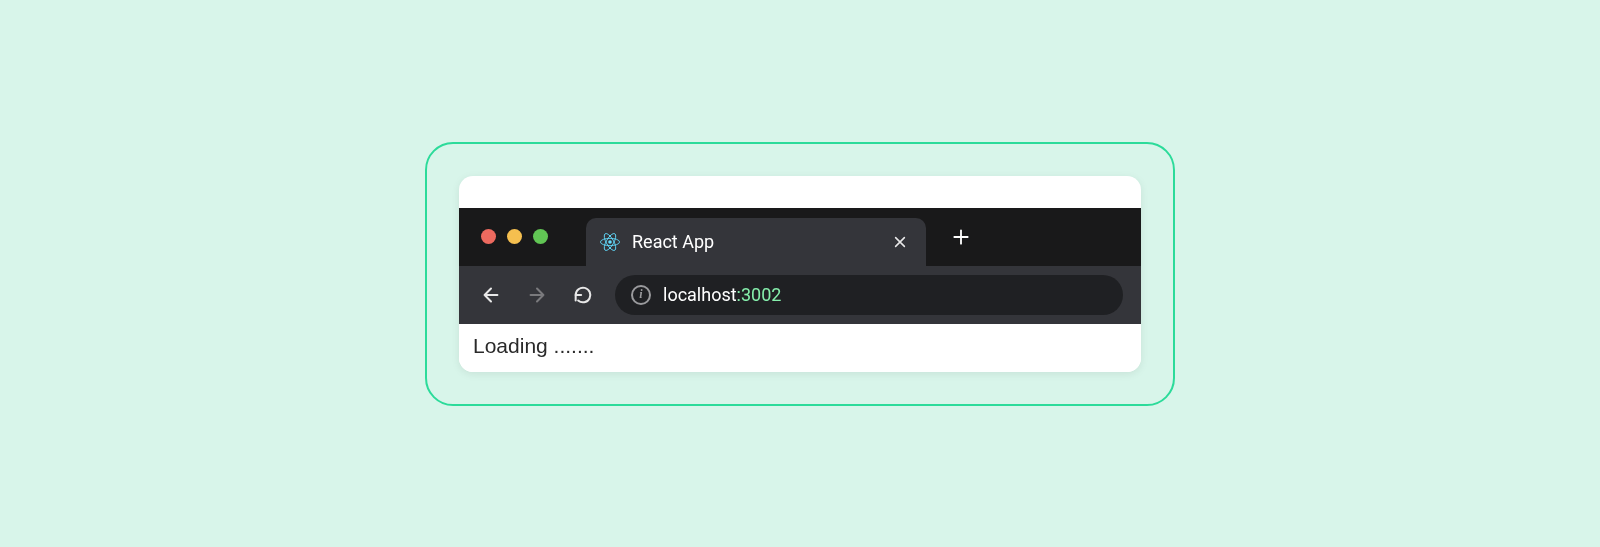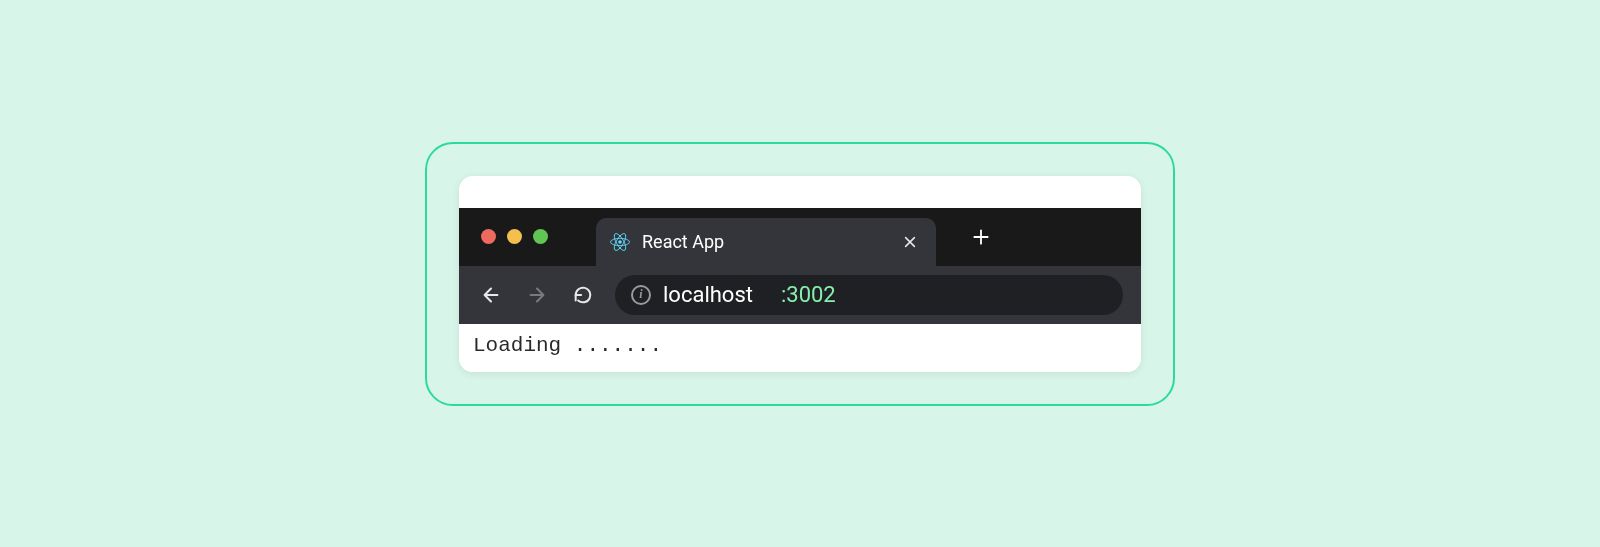--- a/index.html
+++ b/index.html
@@ -33,21 +33,20 @@
       background: #ffffff;
       box-shadow: 0 2px 8px rgba(0,0,0,0.08);
     }
     
     .titlebar {
       background: #19191a;
       height: 58px;
       display: flex;
       align-items: center;
       padding: 0 22px;
-      gap: 10px;
       position: relative;
       margin-top: 32px;
     }
     
     .traffic-lights {
       display: flex;
       gap: 11px;
       align-items: center;
       margin-right: 38px;
     }
@@ -167,38 +166,37 @@
       align-items: center;
       justify-content: center;
       color: #9a9a9d;
       font-size: 12px;
       font-weight: 600;
       font-family: Georgia, serif;
       font-style: italic;
     }
     
     .url {
-      font-size: 22px;
-      display: flex;
-      gap: 28px;
+      font-size: 18px;
+      display: flex;
     }
     
     .url-host { color: #ffffff; }
     .url-port { color: #86efac; }
     
     .page-content {
       background: #ffffff;
       padding: 10px 14px 14px 14px;
       min-height: 48px;
     }
     
     .loading-text {
       color: #2a2a2a;
       font-size: 21px;
-      font-family: Liberation Mono, monospace;
+      font-family: Liberation Sans, sans-serif;
       text-align: right;
     }
   </style>
 </head>
 <body>
 
 <div class="frame">
   <div class="browser-window">
 
     <div class="titlebar">

